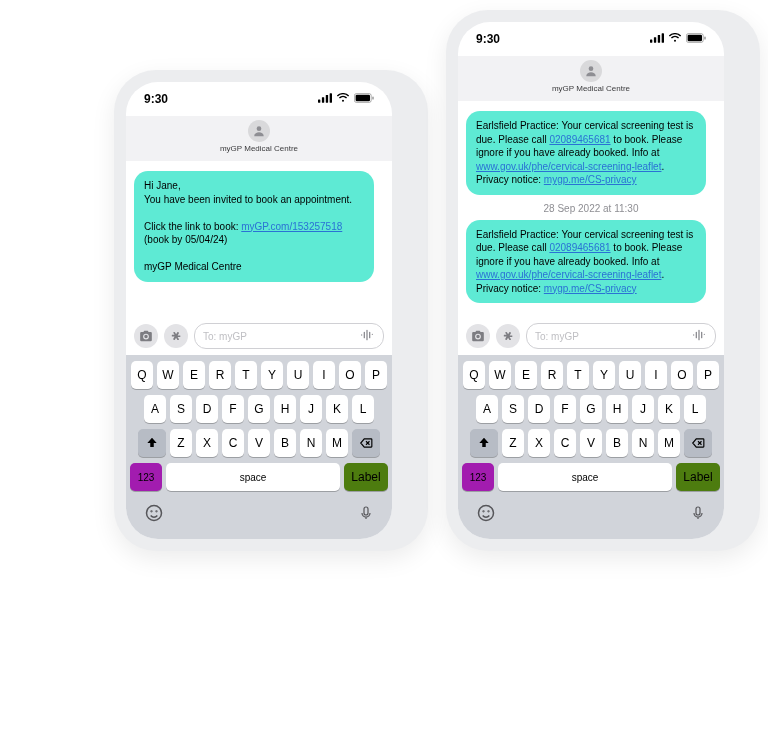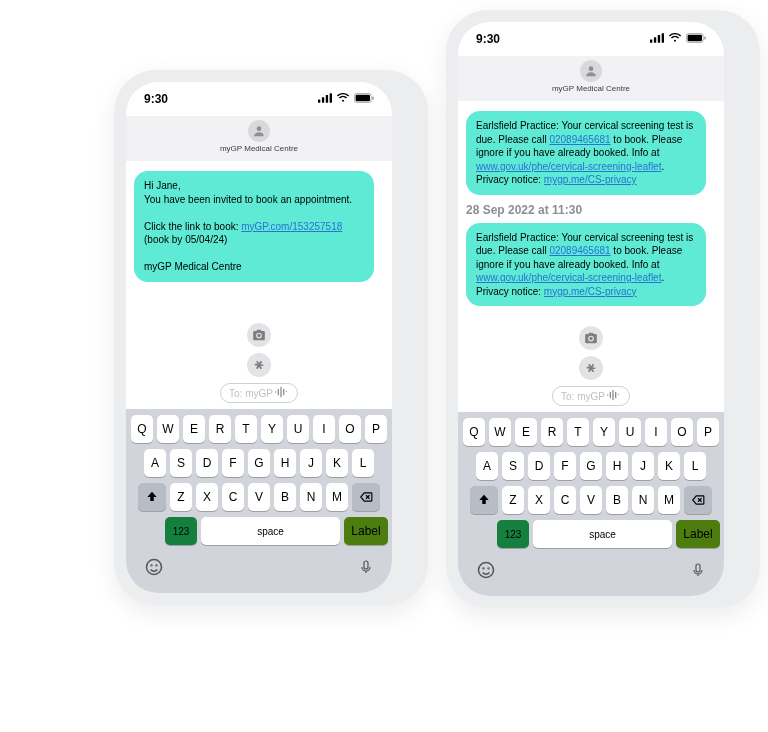--- a/index.html
+++ b/index.html
@@ -10,31 +10,31 @@
   .screen{width:266px;border-radius:32px;overflow:hidden;background:#fff;position:relative;}
   .statusbar{height:34px;display:flex;align-items:center;justify-content:space-between;padding:0 18px;font-size:12px;font-weight:600;color:#000;text-align:center;}
   .status-icons{display:flex;align-items:center;gap:4px;}
   .header{background:#f2f2f4;text-align:center;padding:4px 0 8px;}
   .avatar{width:22px;height:22px;border-radius:50%;background:#d9d9db;margin:0 auto 2px;display:flex;align-items:center;justify-content:center;}
   .avatar svg{width:14px;height:14px;}
   .header-title{font-size:8px;color:#3a3a3c;}
   .conversation{background:#fff;padding:10px 8px 8px;min-height:140px;}
   .bubble{background:#5eead4;border-radius:14px;padding:8px 10px;font-size:10px;line-height:1.35;color:#000;max-width:220px;margin-bottom:8px;word-wrap:break-word;}
   .bubble a{color:#2a72d4;text-decoration:underline;}
-  .timestamp{text-align:left;font-size:12px;color:#8e8e93;margin:4px 0 6px;font-weight:bold;}
-  .compose{display:flex;align-items:center;gap:6px;padding:4px 8px 6px;flex-direction:column;}
+  .timestamp{text-align:center;font-size:10px;color:#8e8e93;margin:4px 0 6px;}
+  .compose{display:flex;align-items:center;gap:6px;padding:4px 8px 6px;}
   .round-btn{width:24px;height:24px;border-radius:50%;background:#e3e3e6;display:flex;align-items:center;justify-content:center;color:#7d7d82;}
   .compose-input{flex:1;height:24px;border:1px solid #d0d0d4;border-radius:12px;font-size:10px;color:#bfbfc3;display:flex;align-items:center;padding:0 8px;justify-content:space-between;}
   .keyboard{background:#d1d4da;padding:6px 4px 4px;}
   .krow{display:flex;justify-content:center;gap:4px;margin-bottom:6px;}
   .key{background:#fff;border-radius:5px;width:22px;height:28px;display:flex;align-items:center;justify-content:center;font-size:12px;color:#000;box-shadow:0 1px 0 rgba(0,0,0,0.25);}
   .key.fn{background:#b7bcc5;width:28px;}
   .key.space{flex:1;font-size:10px;}
   .key.label{width:44px;font-size:12px;background:#4d7c0f;}
-  .key.num{width:32px;font-size:10px;background:#15803d;margin-left:35px;}
+  .key.num{width:32px;font-size:10px;background:#a21caf;}
   .row3{padding:0 12px;}
   .bottombar{display:flex;justify-content:space-between;align-items:center;padding:6px 14px 8px;color:#56565a;}
   .phone.right .conversation{min-height:90px;}
 </style>
 </head>
 <body>
 
 <div class="canvas">
   <div class="phone left">
     <div class="screen">

